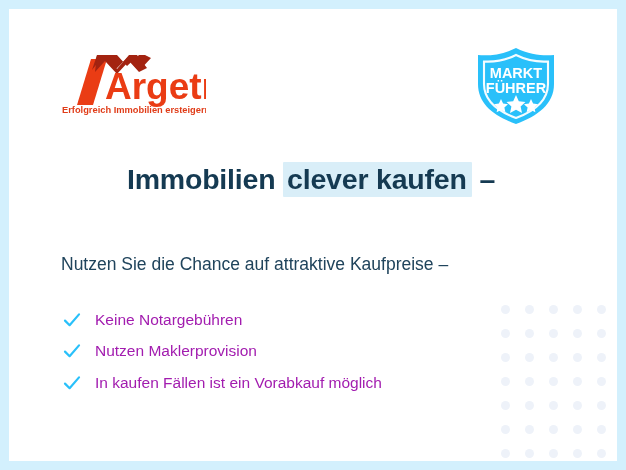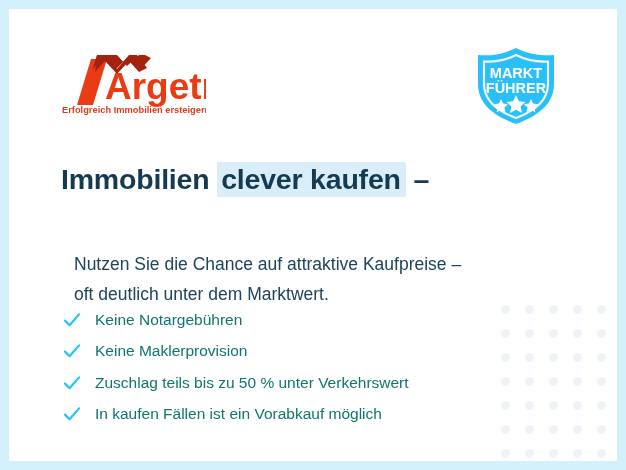--- a/index.html
+++ b/index.html
@@ -76,56 +76,56 @@
     left: 52px;
     top: 133px;
     width: 500px;
     z-index: 2;
     font-size: 28.5px;
     font-weight: bold;
     line-height: 37px;
     color: #153a52;
     letter-spacing: -0.2px;
   }
-  .headline .hl-line { display: block; white-space: nowrap; }
+  .headline .hl-line { display: block; white-space: nowrap; text-align: center; }
   .headline .mark {
     background: #d9eef8;
     padding: 1px 5px 2px 4px;
     border-radius: 1px;
   }
 
   
   .subheadline {
     position: absolute;
     left: 52px;
     top: 222px;
     width: 500px;
     z-index: 2;
     font-size: 17.5px;
     line-height: 30px;
     color: #20445c;
   }
-  .subheadline .sub-line { display: block; white-space: nowrap; margin-left: 13px; }
+  .subheadline .sub-line { display: block; white-space: nowrap; }
 
   
   .benefits {
     position: absolute;
     left: 54px;
     top: 295px;
     z-index: 2;
     list-style: none;
     margin: 0;
     padding: 0;
   }
   .benefits li {
     display: flex;
     align-items: center;
     height: 31.5px;
     font-size: 15.5px;
-    color: #0f766e;
+    color: #a21caf;
     white-space: nowrap;
   }
   .benefits .check {
     flex: 0 0 auto;
     width: 18px;
     height: 18px;
     margin-right: 14px;
     display: inline-flex;
     align-items: center;
     justify-content: center;
@@ -204,47 +204,38 @@
         </g>
       </svg>
     </div>
 
     <h1 class="headline">
       <span class="hl-line"><span>Immobilien </span><span class="mark">clever kaufen</span><span> –</span></span>
     </h1>
 
     <p class="subheadline">
       <span class="sub-line">Nutzen Sie die Chance auf attraktive Kaufpreise –</span>
-      <span class="sub-line">oft deutlich unter dem Marktwert.</span>
     </p>
 
     <ul class="benefits">
       <li>
         <span class="check">
           <svg width="18" height="18" viewBox="0 0 18 18" xmlns="http://www.w3.org/2000/svg">
             <path d="M2 9.6 L6.6 14.2 L16 3.4" fill="none" stroke="#29c0fa" stroke-width="2.2" stroke-linecap="round" stroke-linejoin="round"></path>
           </svg>
         </span>
         <span class="benefit-text">Keine Notargebühren</span>
       </li>
       <li>
         <span class="check">
           <svg width="18" height="18" viewBox="0 0 18 18" xmlns="http://www.w3.org/2000/svg">
             <path d="M2 9.6 L6.6 14.2 L16 3.4" fill="none" stroke="#29c0fa" stroke-width="2.2" stroke-linecap="round" stroke-linejoin="round"></path>
           </svg>
         </span>
-        <span class="benefit-text">Keine Maklerprovision</span>
-      </li>
-      <li>
-        <span class="check">
-          <svg width="18" height="18" viewBox="0 0 18 18" xmlns="http://www.w3.org/2000/svg">
-            <path d="M2 9.6 L6.6 14.2 L16 3.4" fill="none" stroke="#29c0fa" stroke-width="2.2" stroke-linecap="round" stroke-linejoin="round"></path>
-          </svg>
-        </span>
-        <span class="benefit-text">Zuschlag teils bis zu 50 % unter Verkehrswert</span>
+        <span class="benefit-text">Nutzen Maklerprovision</span>
       </li>
       <li>
         <span class="check">
           <svg width="18" height="18" viewBox="0 0 18 18" xmlns="http://www.w3.org/2000/svg">
             <path d="M2 9.6 L6.6 14.2 L16 3.4" fill="none" stroke="#29c0fa" stroke-width="2.2" stroke-linecap="round" stroke-linejoin="round"></path>
           </svg>
         </span>
         <span class="benefit-text">In kaufen Fällen ist ein Vorabkauf möglich</span>
       </li>
     </ul>

